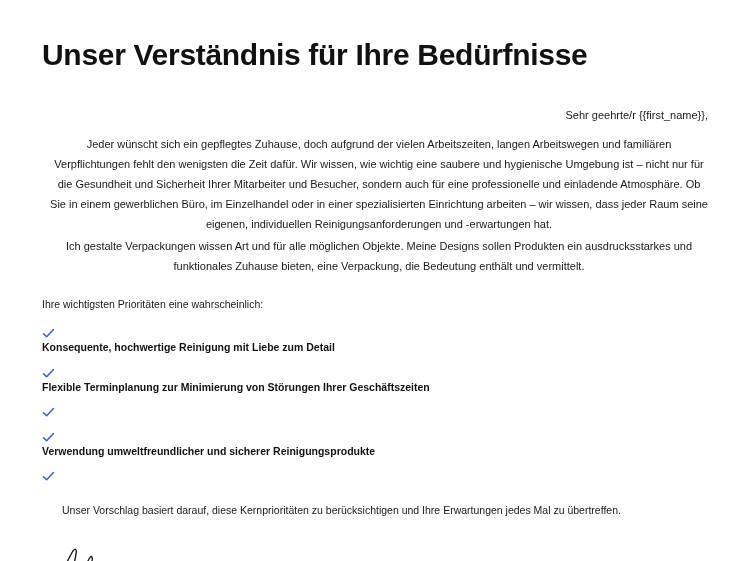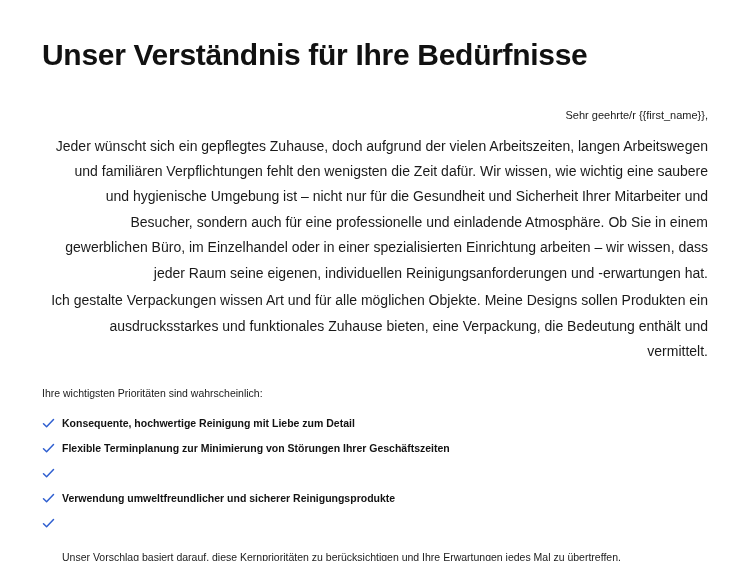--- a/index.html
+++ b/index.html
@@ -34,25 +34,25 @@
     line-height: 1.15;
   }
   .salutation {
     font-size: 11px;
     line-height: 1.55;
     color: #1a1a1a;
     margin-bottom: 10px;
     text-align: right;
   }
   .para {
-    font-size: 14px;
+    font-size: 11px;
     line-height: 1.82;
     color: #1a1a1a;
     margin: 0 0 0 8px;
-    text-align: right;
+    text-align: center;
     max-width: 670px;
   }
   .para + .para {
     margin-top: 2px;
   }
   .priorities-intro {
     font-size: 10.5px;
     line-height: 1.6;
     color: #1a1a1a;
     margin-top: 20px;
@@ -60,20 +60,21 @@
   }
   .bullet-list {
     list-style: none;
     margin: 0;
     padding: 0;
   }
   .bullet-item {
     display: flex;
     align-items: flex-start;
     margin-bottom: 11px;
+    flex-direction: column;
   }
   .check-icon {
     flex: 0 0 auto;
     width: 13px;
     height: 13px;
     margin-right: 7px;
     margin-top: 1px;
     color: #2f5fd0;
   }
   .check-icon svg {
@@ -115,21 +116,21 @@
 <div class="page">
 
   <h1 class="doc-title">Unser Verständnis für Ihre Bedürfnisse</h1>
 
   <div class="salutation">Sehr geehrte/r {{first_name}},</div>
 
   <p class="para">Jeder wünscht sich ein gepflegtes Zuhause, doch aufgrund der vielen Arbeitszeiten, langen Arbeitswegen und familiären Verpflichtungen fehlt den wenigsten die Zeit dafür. Wir wissen, wie wichtig eine saubere und hygienische Umgebung ist – nicht nur für die Gesundheit und Sicherheit Ihrer Mitarbeiter und Besucher, sondern auch für eine professionelle und einladende Atmosphäre. Ob Sie in einem gewerblichen Büro, im Einzelhandel oder in einer spezialisierten Einrichtung arbeiten – wir wissen, dass jeder Raum seine eigenen, individuellen Reinigungsanforderungen und -erwartungen hat.</p>
 
   <p class="para">Ich gestalte Verpackungen wissen Art und für alle möglichen Objekte. Meine Designs sollen Produkten ein ausdrucksstarkes und funktionales Zuhause bieten, eine Verpackung, die Bedeutung enthält und vermittelt.</p>
 
-  <div class="priorities-intro">Ihre wichtigsten Prioritäten sind wahrscheinlich:</div>
+  <div class="priorities-intro">Ihre wichtigsten Prioritäten eine wahrscheinlich:</div>
 
   <ul class="bullet-list">
     <li class="bullet-item">
       <span class="check-icon">
         <svg width="13" height="13" viewBox="0 0 13 13" fill="none" xmlns="http://www.w3.org/2000/svg">
           <path d="M1.5 6.8 L4.6 9.8 L11.5 2.6" stroke="#2f5fd0" stroke-width="1.5" stroke-linecap="round" stroke-linejoin="round"></path>
         </svg>
       </span>
       <span class="bullet-text">Konsequente, hochwertige Reinigung mit Liebe zum Detail</span>
     </li>

